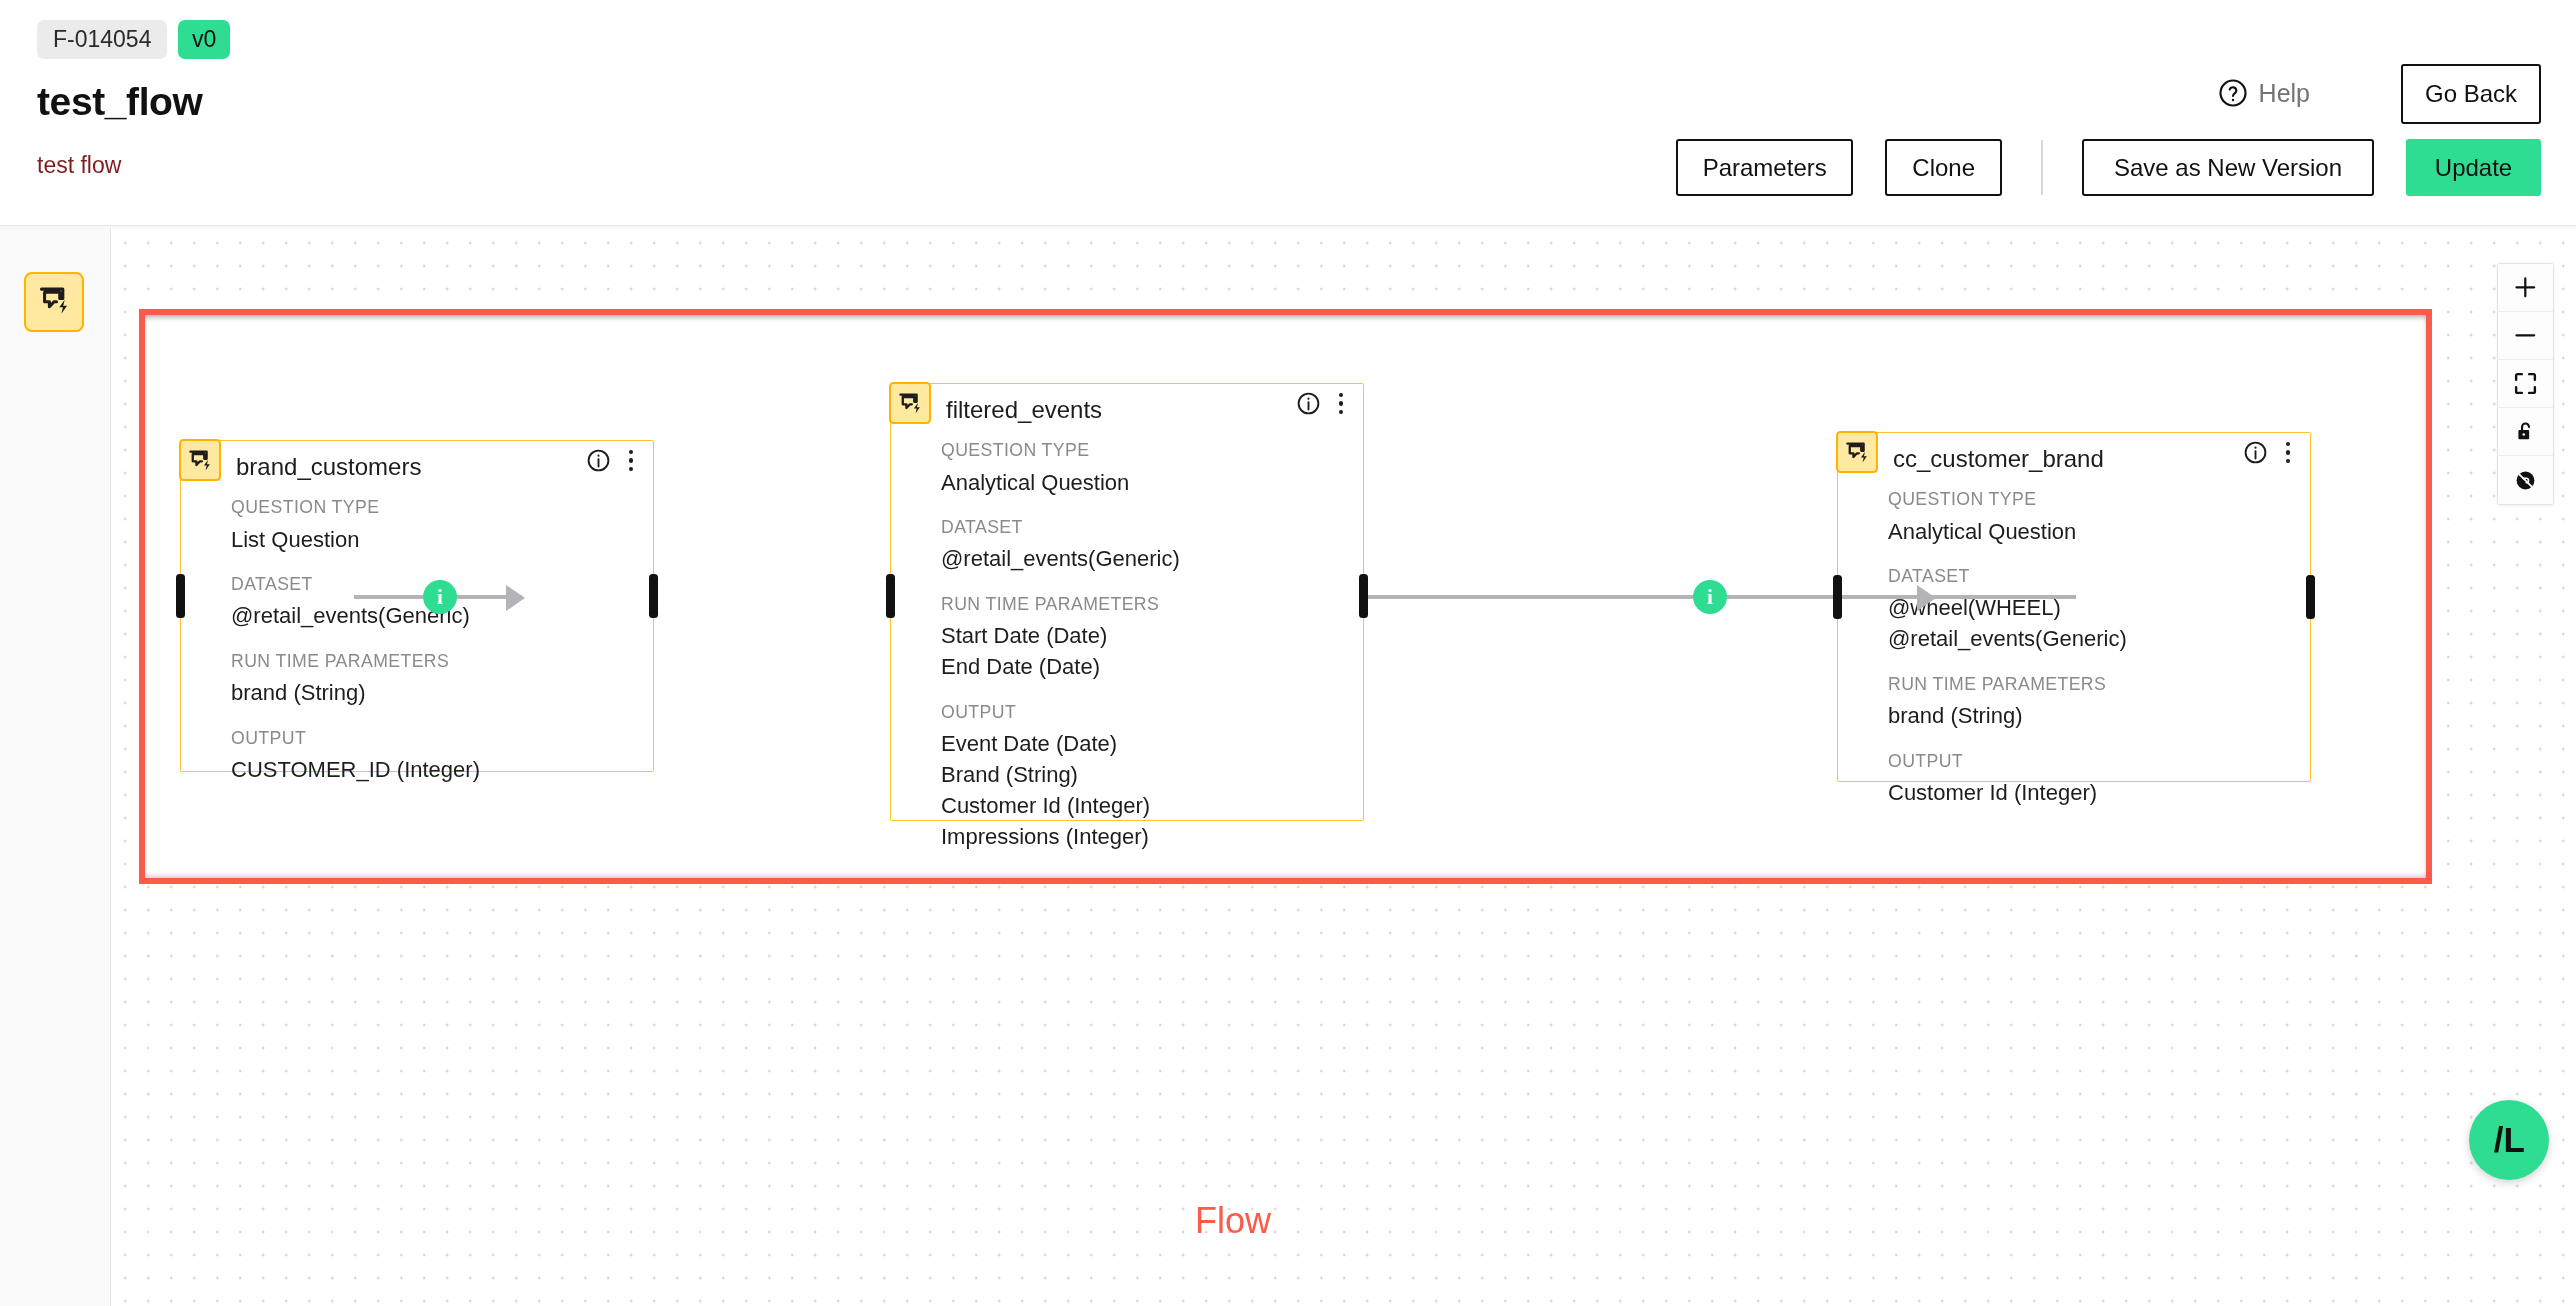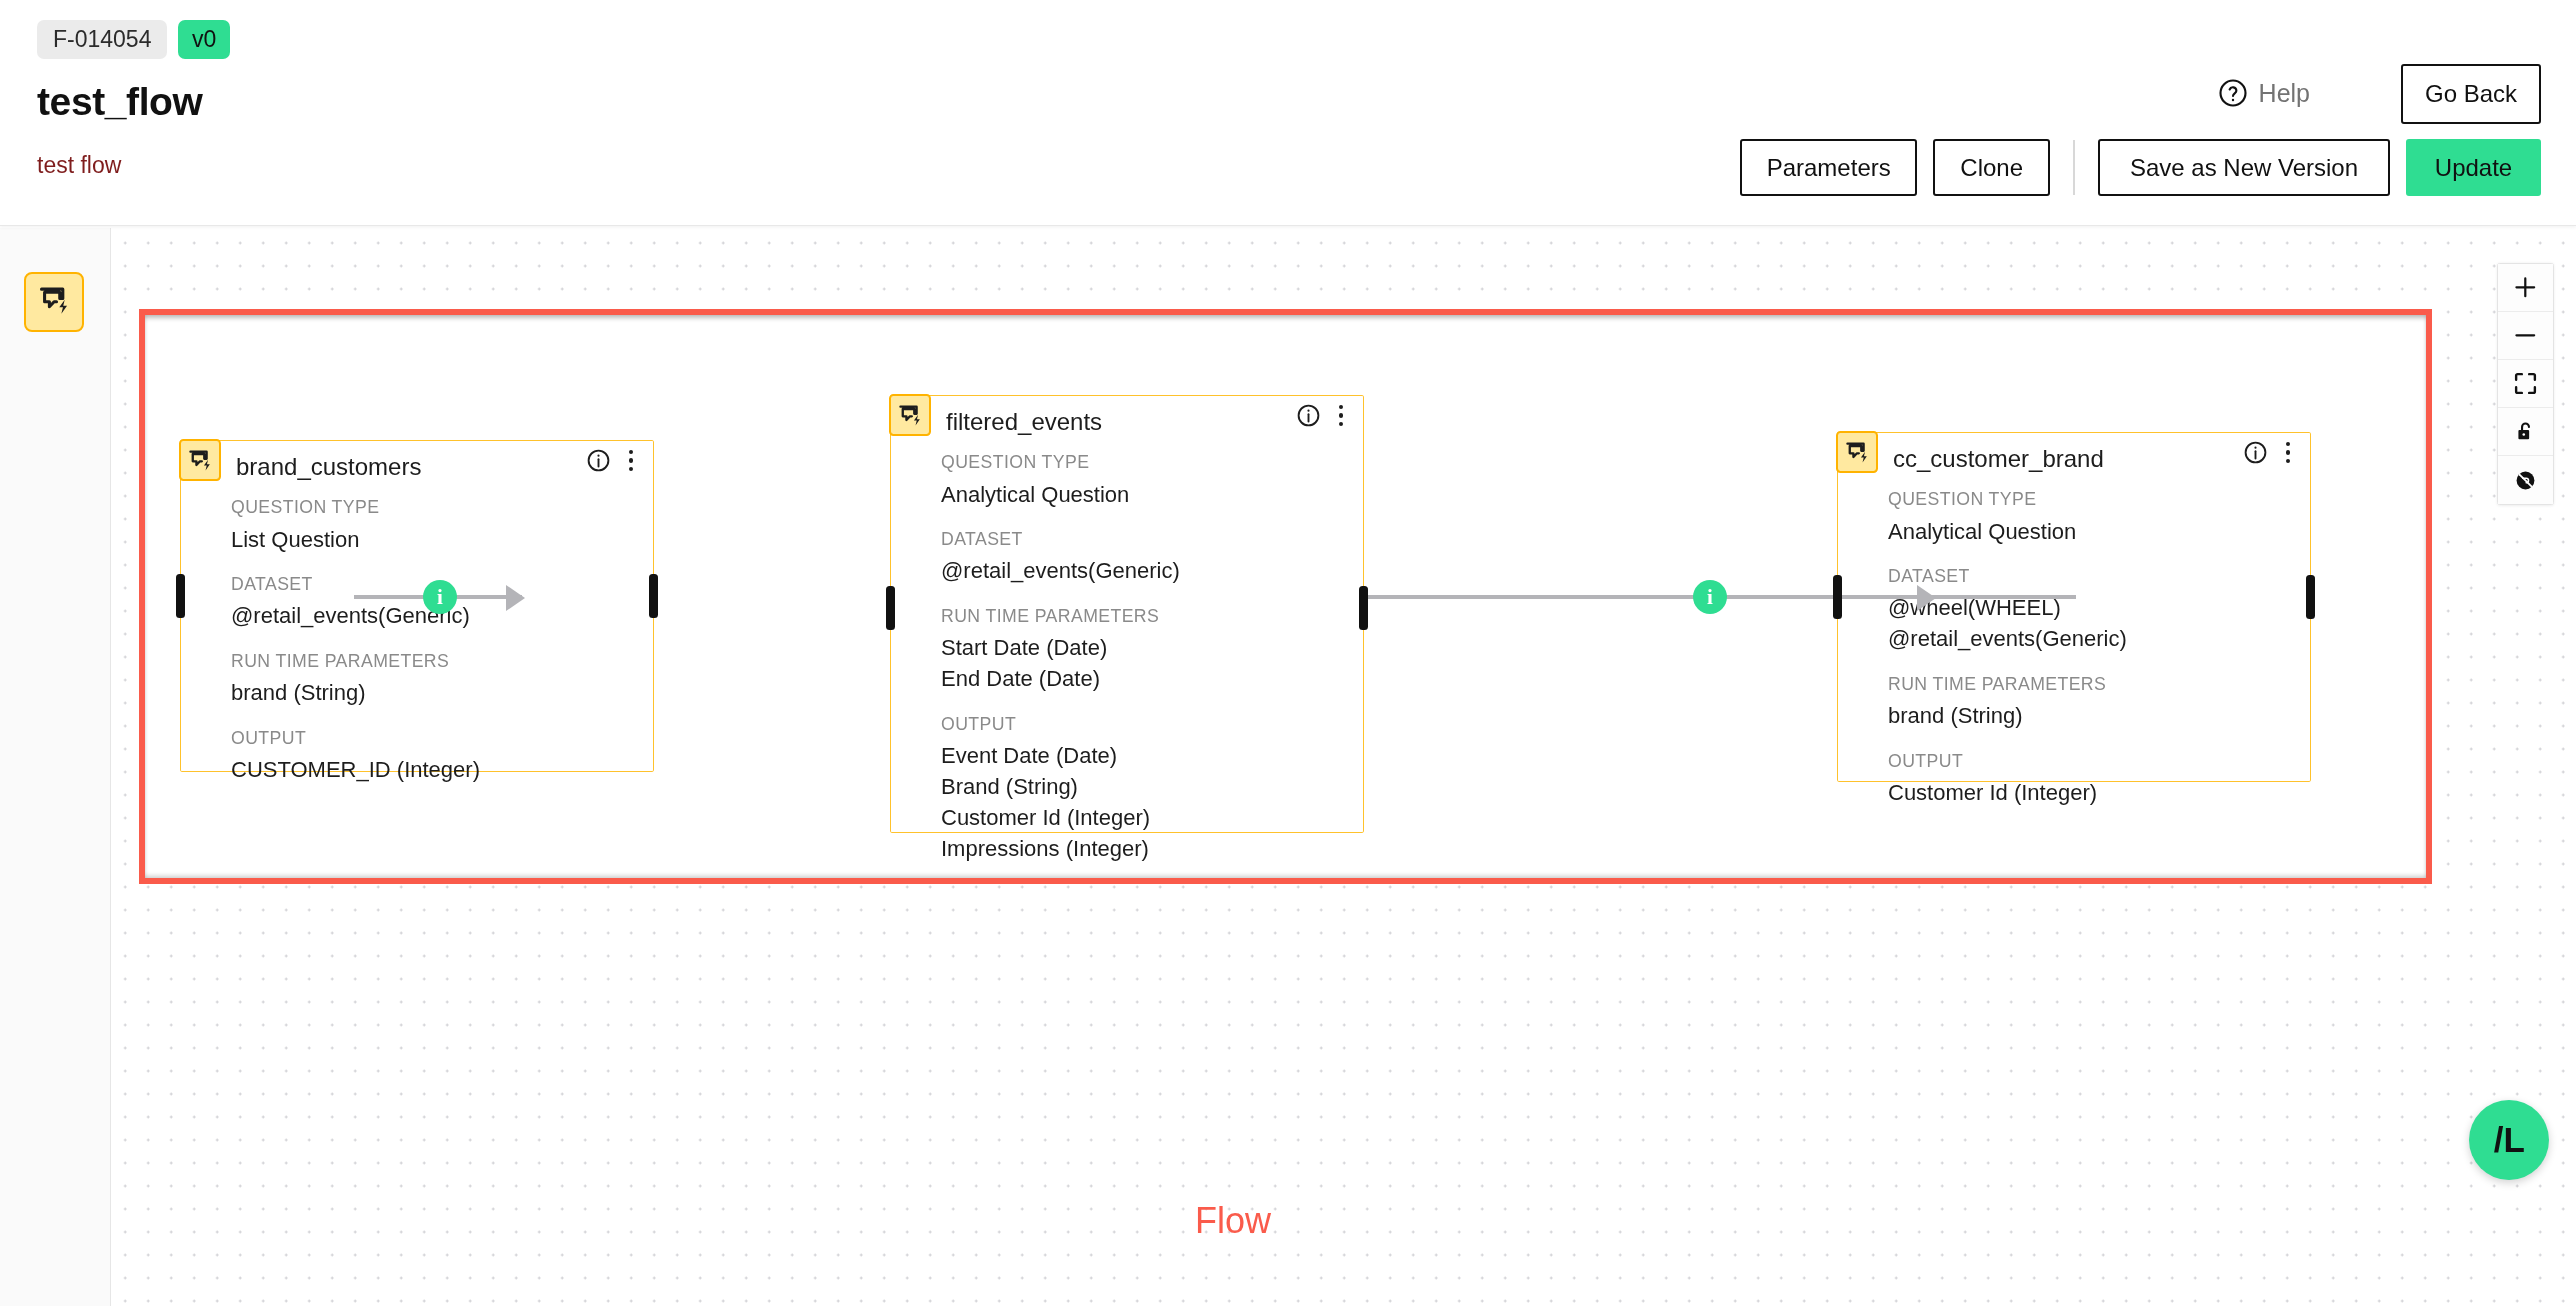--- a/index.html
+++ b/index.html
@@ -44,21 +44,21 @@
   .ico-help { width: 30px; height: 30px; display:block; }
   .btn {
     display:inline-flex; align-items:center; justify-content:center;
     border: 2.2px solid #111; background:#fff; color:#111;
     border-radius: 3px; font-size: 24px; cursor: pointer;
     font-family: "Liberation Sans", sans-serif; white-space:nowrap;
   }
   .btn-goback { position:absolute; right: 35px; top: 64px; width: 140px; height: 60px; }
   .row-actions {
     position:absolute; right: 35px; top: 139px;
-    display:flex; align-items:center; gap: 16px;
+    display:flex; align-items:center; gap: 32px;
   }
   .btn-parameters { width: 177px; height: 57px; }
   .btn-clone { width: 117px; height: 57px; }
   .vdiv { width: 1.8px; height: 55px; background:#d8d8d8; margin: 0 7px; }
   .btn-savenew { width: 292px; height: 57px; }
   .btn-update {
     width: 135px; height: 57px; background:#2fdd92; border-color:#2fdd92; color:#111;
   }
 
   
@@ -275,21 +275,21 @@
         </div>
         <div class="sec">
           <div class="sec-lbl">OUTPUT</div>
           <div class="sec-val">CUSTOMER_ID (Integer)</div>
         </div>
       </div>
       <div class="handle" style="left:-5.3px; top:133px;"></div>
       <div class="handle" style="right:-5.3px; top:133px;"></div>
     </div>
 
-    <div class="node" id="node1" style="left:779px; top:155px; width:474px; height:438px;margin-top:12px;">
+    <div class="node" id="node1" style="left:779px; top:155px; width:474px; height:438px;">
       <div class="node-hdr">
         <div class="node-ico">
           <svg width="26.6" height="26.6" viewBox="0 0 24 24" fill="none">
             <path d="M3.1 4.2h14.6v6.4h-2.1V6.3H5.2v6.6h3.3v3.4l3.2-3.4h1.7" stroke="#1d1d1d" stroke-width="2.1" stroke-linejoin="round" stroke-linecap="round"></path>
             <path d="M19 11.4l-3.7 5.3h2.5l-1.1 4.4 3.9-5.5h-2.6z" fill="#1d1d1d"></path>
           </svg>
         </div>
         <div class="node-title">filtered_events</div>
         <div class="node-hdr-actions">
           <span>

